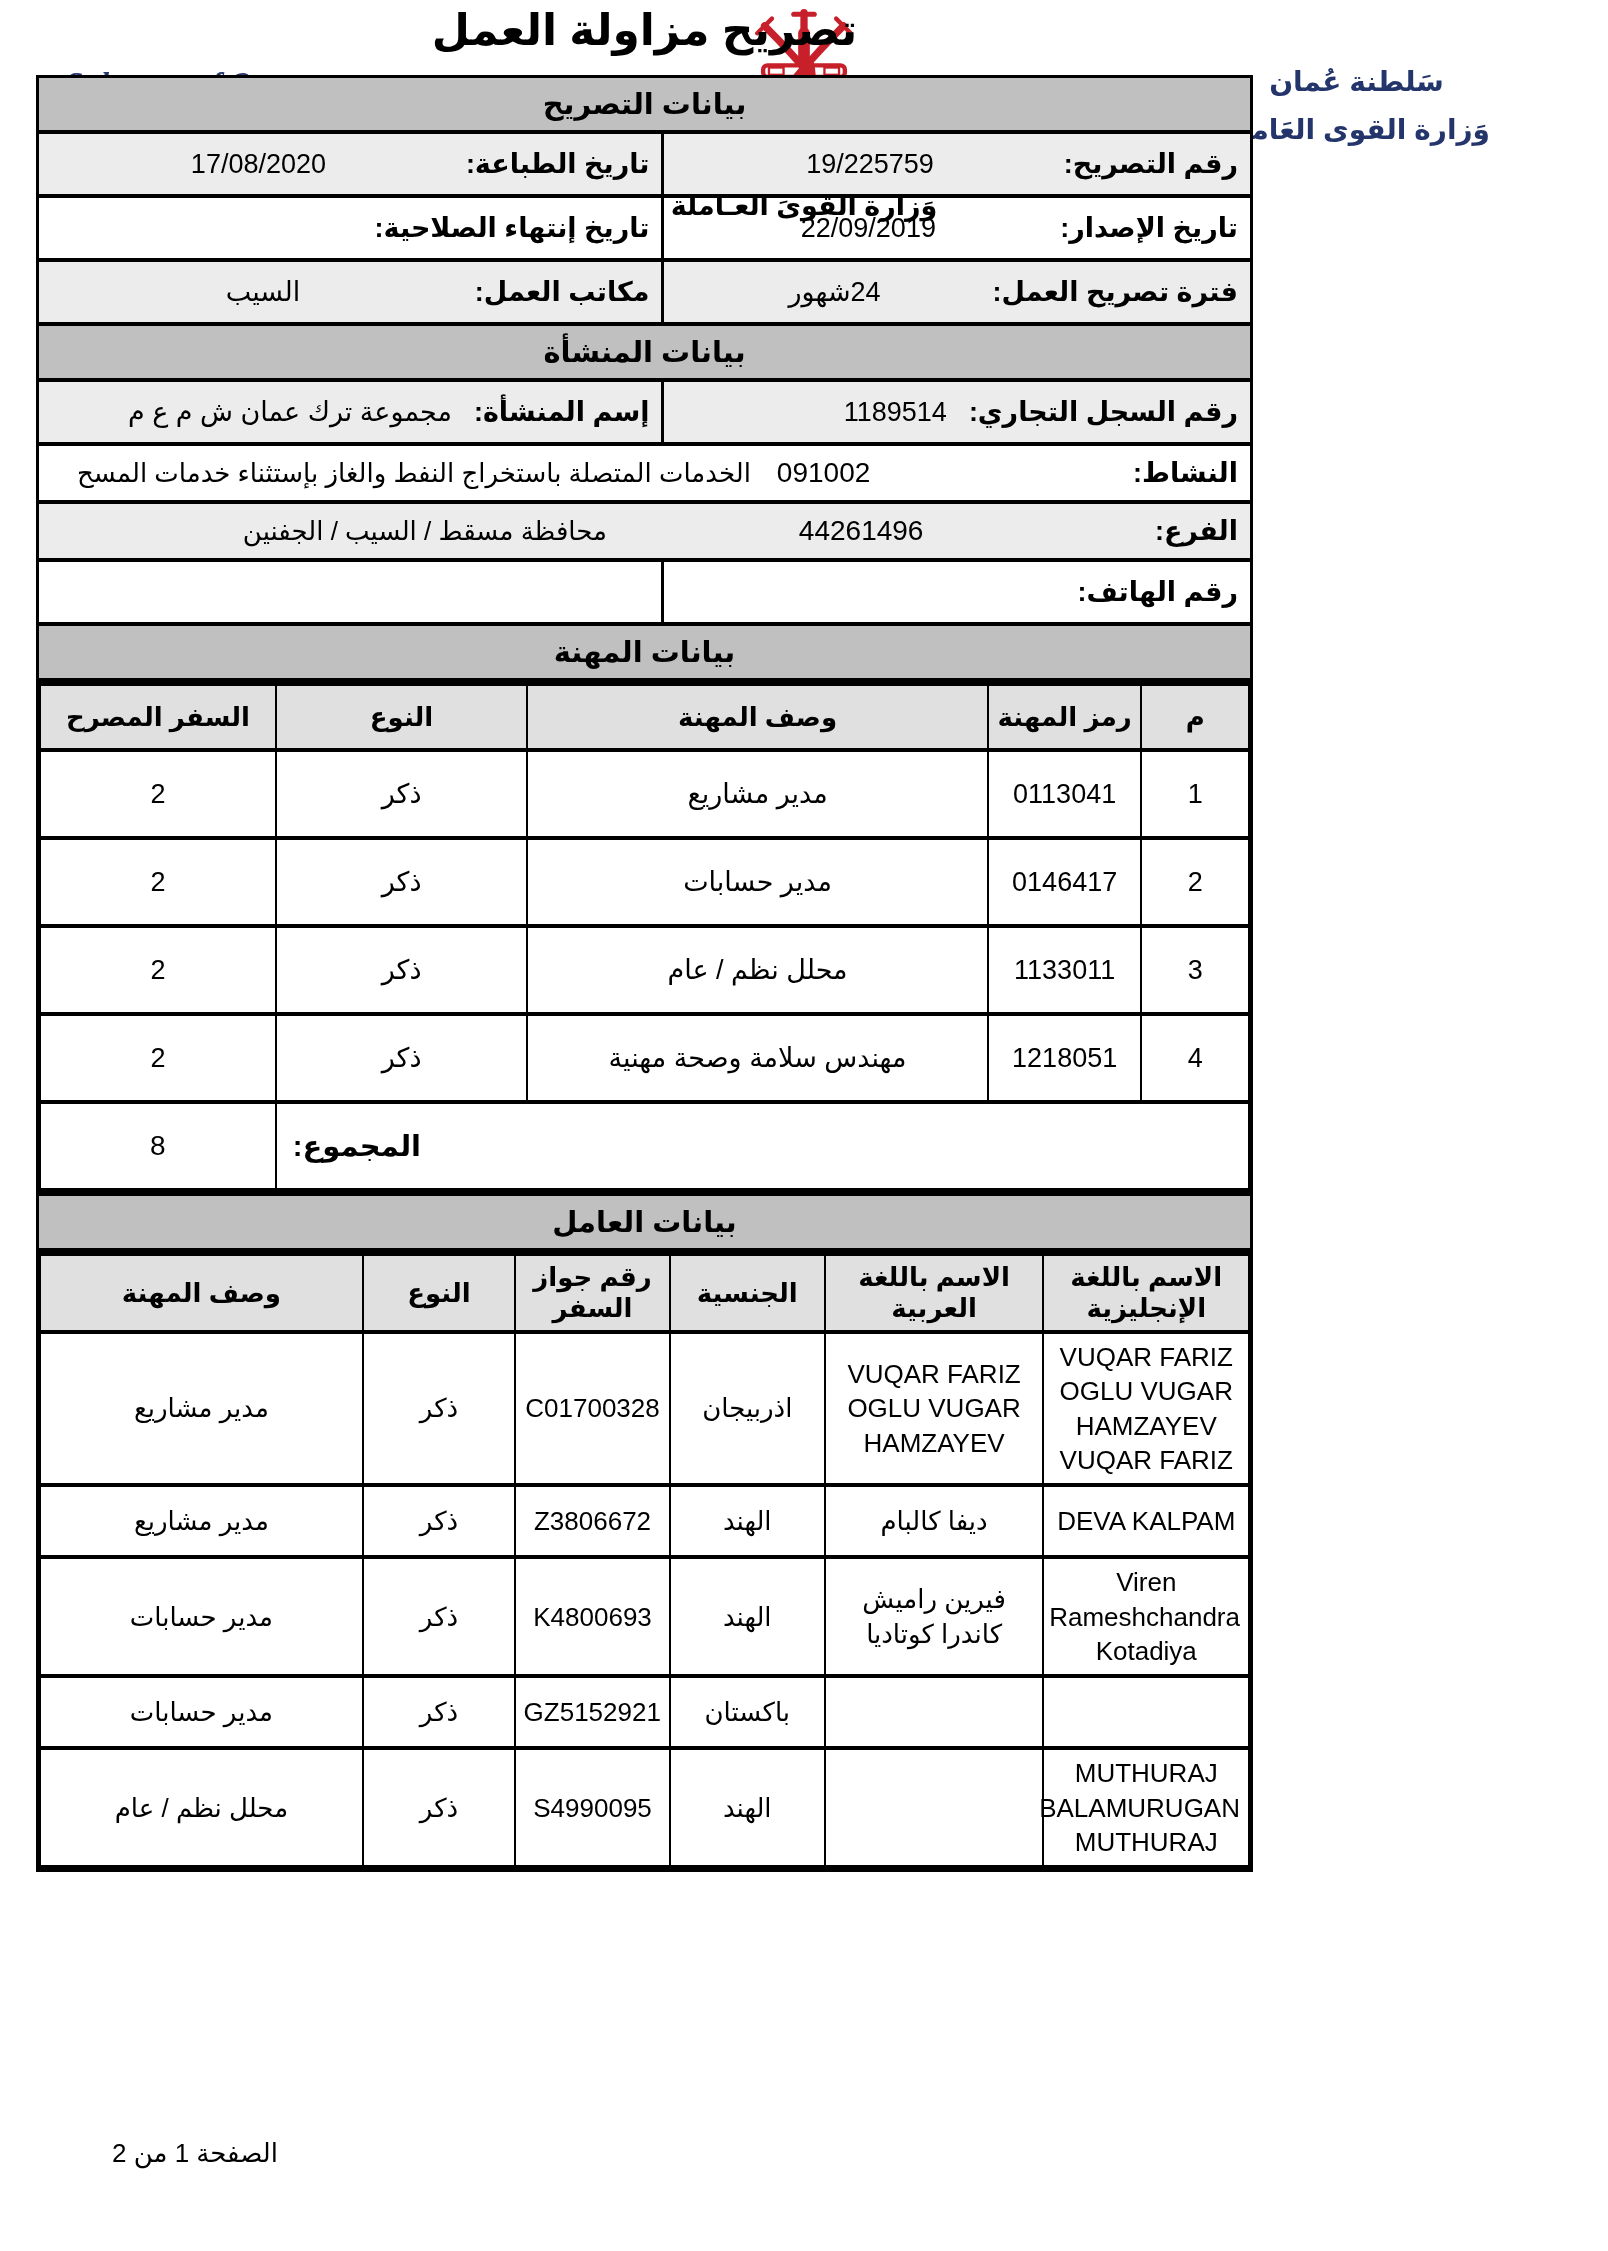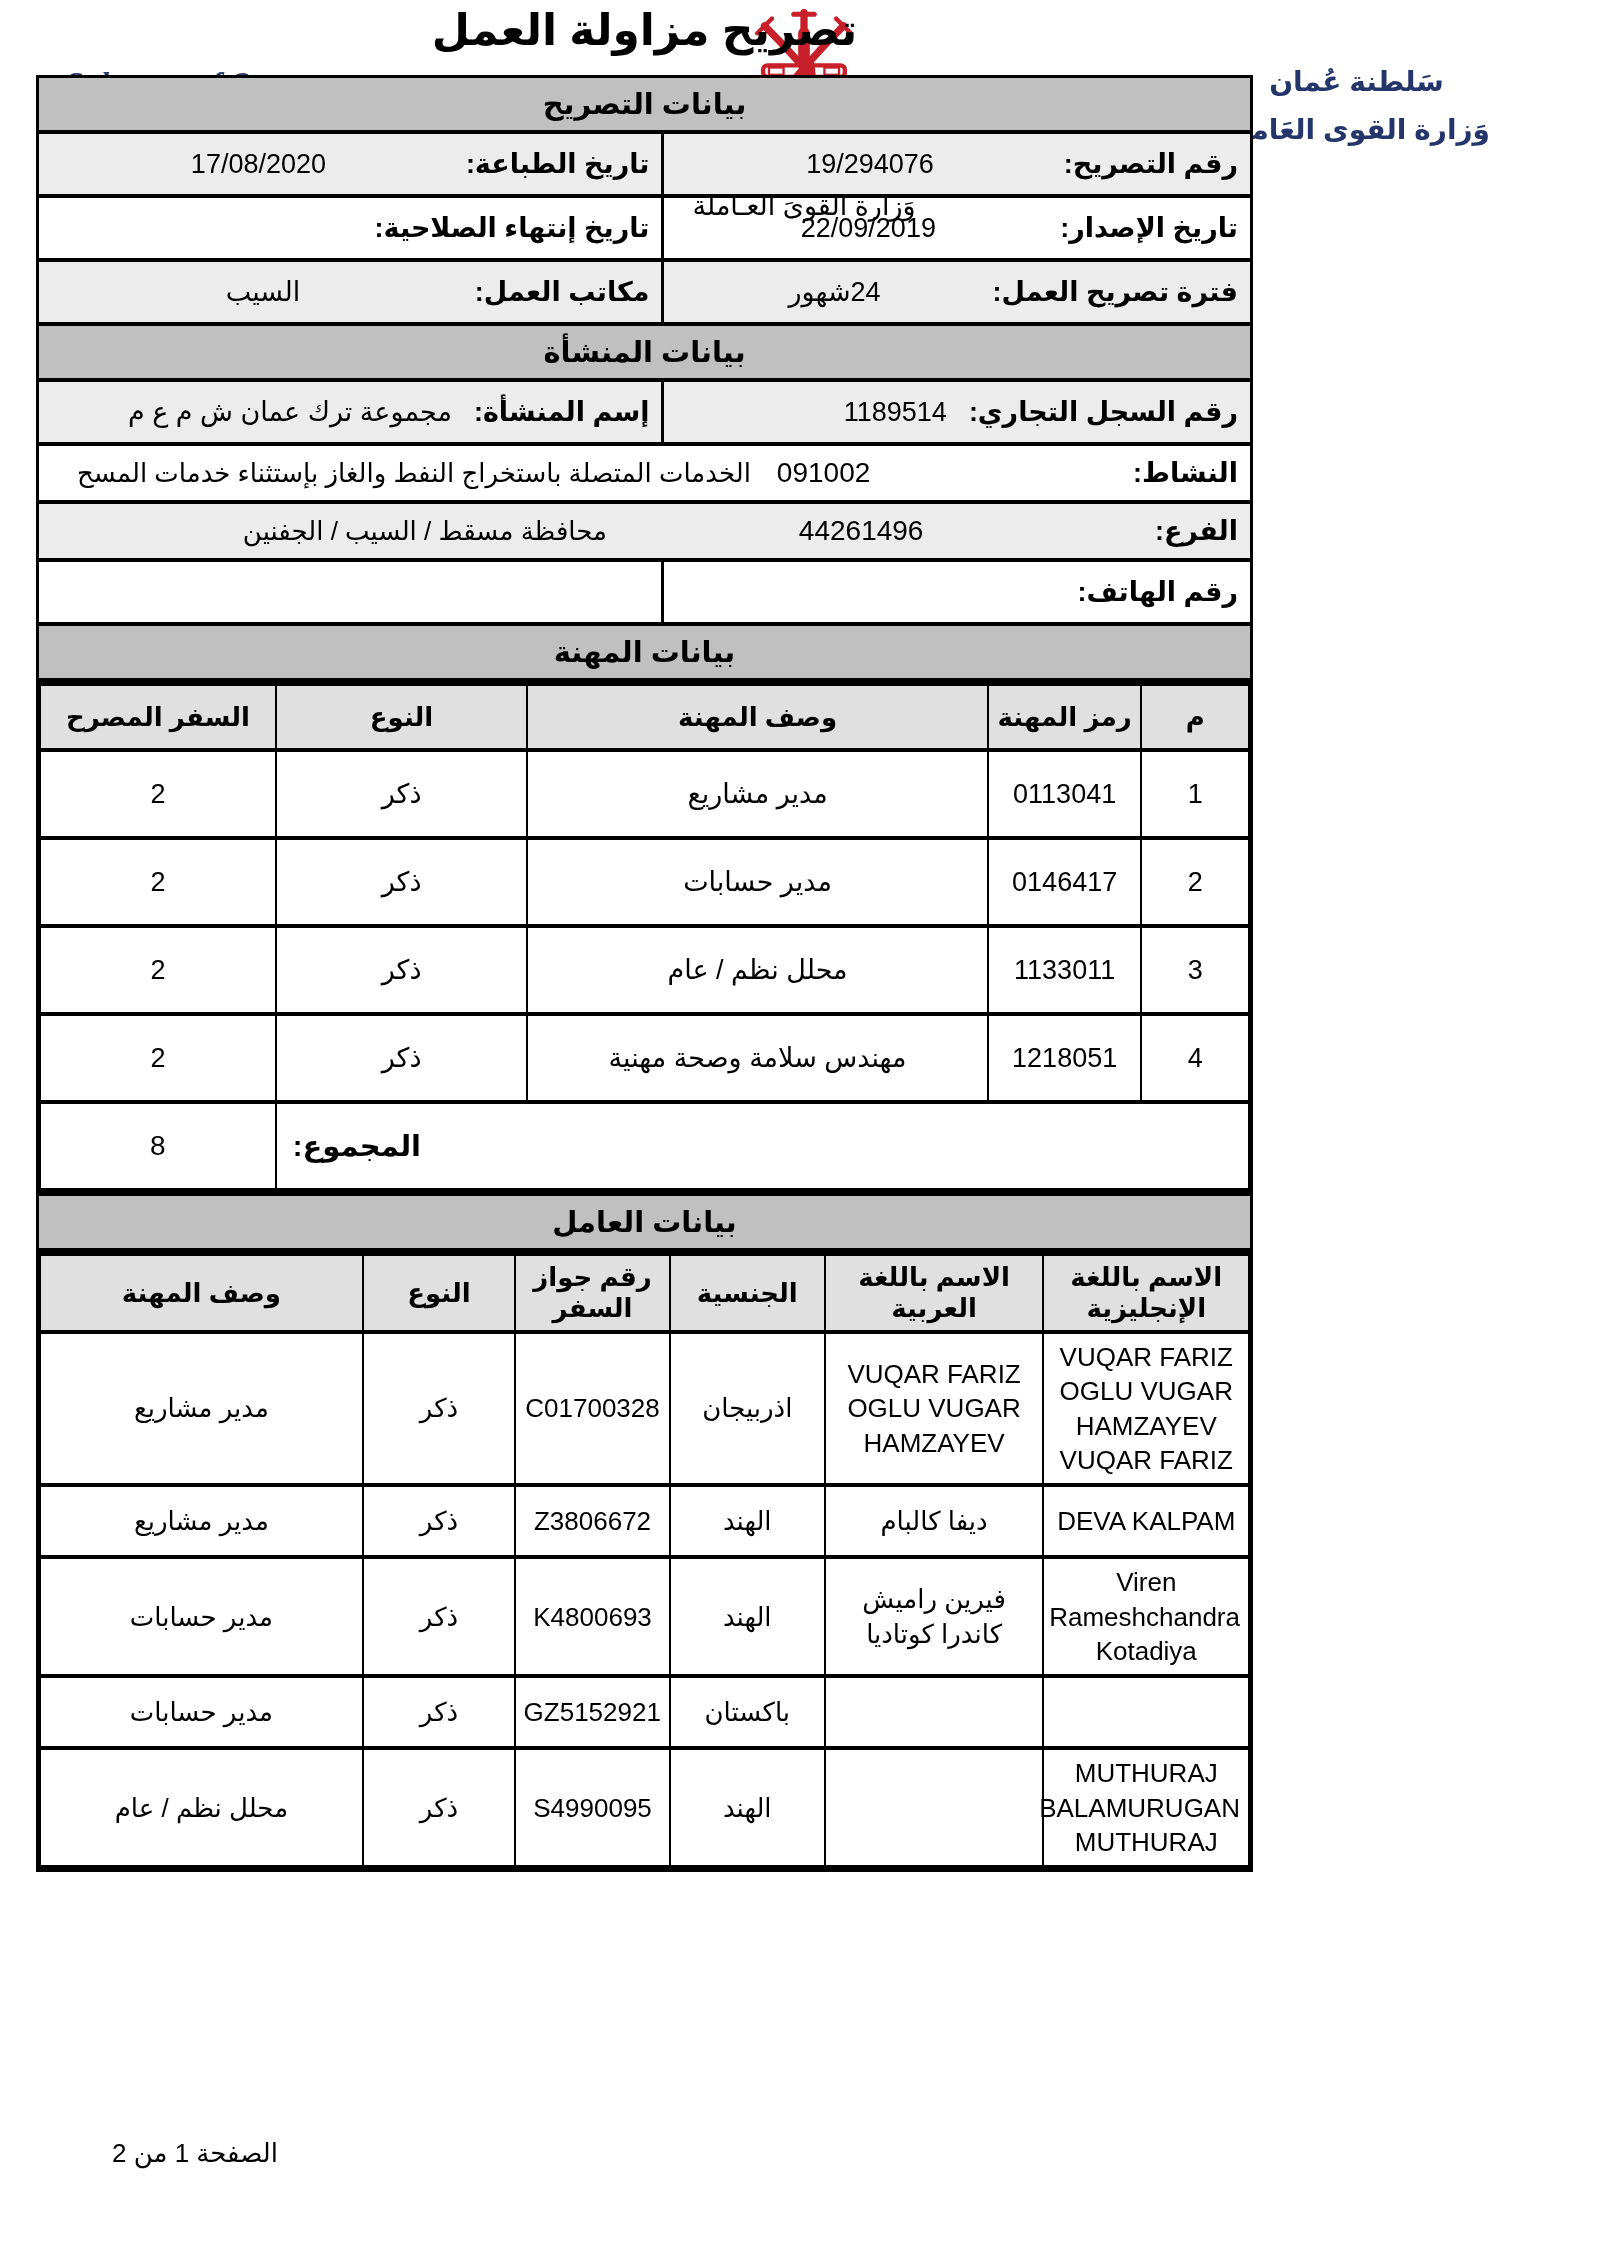--- a/index.html
+++ b/index.html
@@ -26,21 +26,21 @@
     font-family:"Liberation Serif","DejaVu Serif",serif;
     font-style:italic;font-weight:bold;font-size:31px;line-height:1.55;
     color:var(--accent-navy);
   }
   .hdr-right{
     position:absolute;right:118px;top:58px;text-align:center;direction:rtl;
     color:var(--accent-navy);font-weight:bold;font-size:28px;line-height:1.7;
   }
   .emblem-wrap{position:absolute;left:50%;transform:translateX(-50%);top:4px;text-align:center;width:420px;}
   .emblem-caption1{font-size:33px;font-weight:bold;direction:rtl;line-height:1.1;letter-spacing:1px;}
-  .emblem-caption2{font-size:27px;font-weight:normal;direction:rtl;line-height:1.2;letter-spacing:1px;}
+  .emblem-caption2{font-size:27px;font-weight:bold;direction:rtl;line-height:1.2;letter-spacing:1px;}
 
   .doc-title{
     text-align:center;direction:rtl;font-weight:bold;font-size:44px;
     margin:4px 0 20px 0;
   }
 
   
   .sheet{border:3px solid #000;}
   .band{
     background:var(--band-gray);
@@ -126,21 +126,21 @@
 
     <div class="doc-title">تصريح مزاولة العمل</div>
 
     <div class="sheet">
 
       <div class="band">بيانات التصريح</div>
 
       <div class="prow shade">
         <div class="half half-r">
           <span class="lbl">رقم التصريح:</span>
-          <span class="val-c">19/294076</span>
+          <span class="val-c">19/225759</span>
         </div>
         <div class="half half-l">
           <span class="lbl">تاريخ الطباعة:</span>
           <span class="val-c">17/08/2020</span>
         </div>
       </div>
 
       <div class="prow">
         <div class="half half-r">
           <span class="lbl">تاريخ الإصدار:</span>

